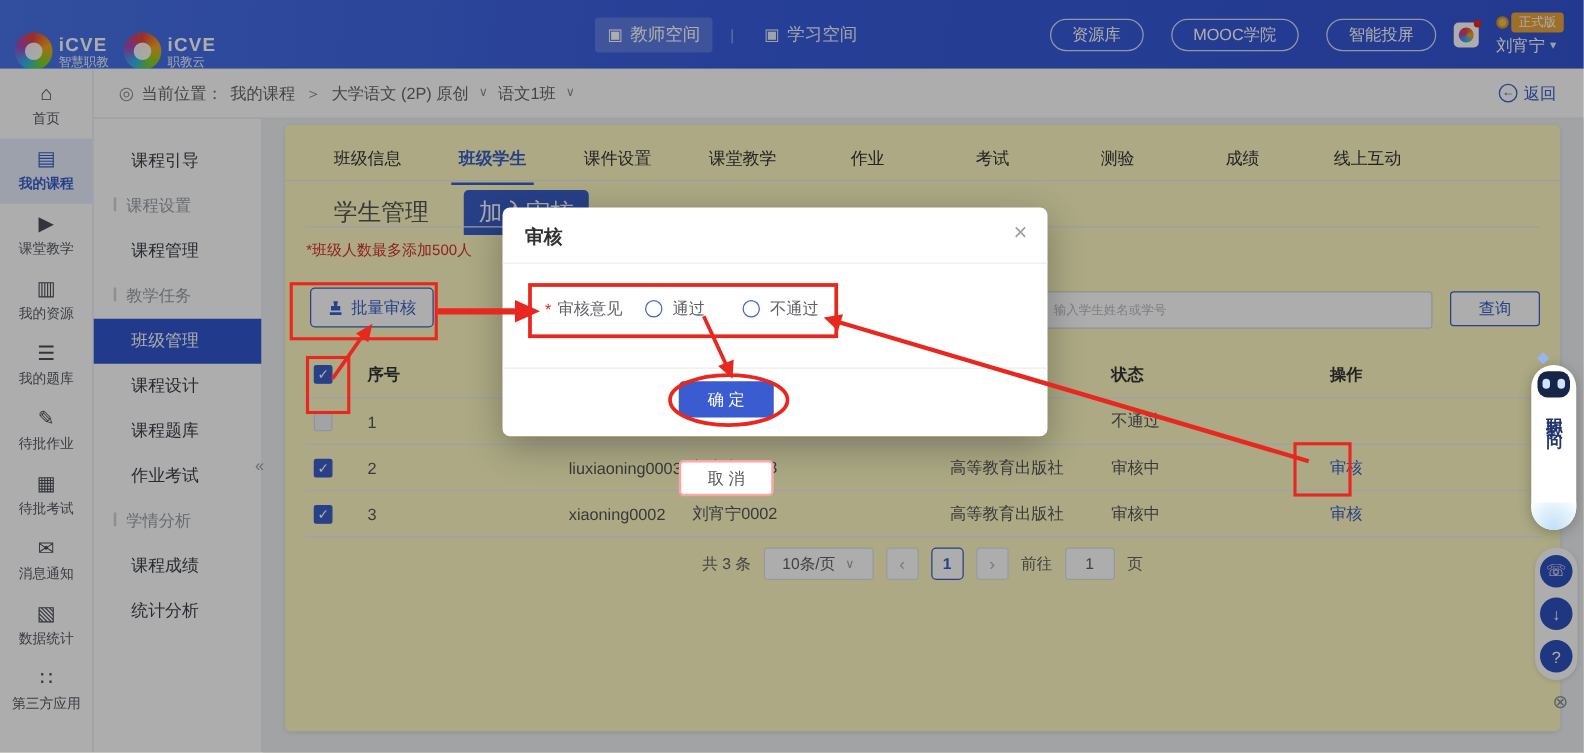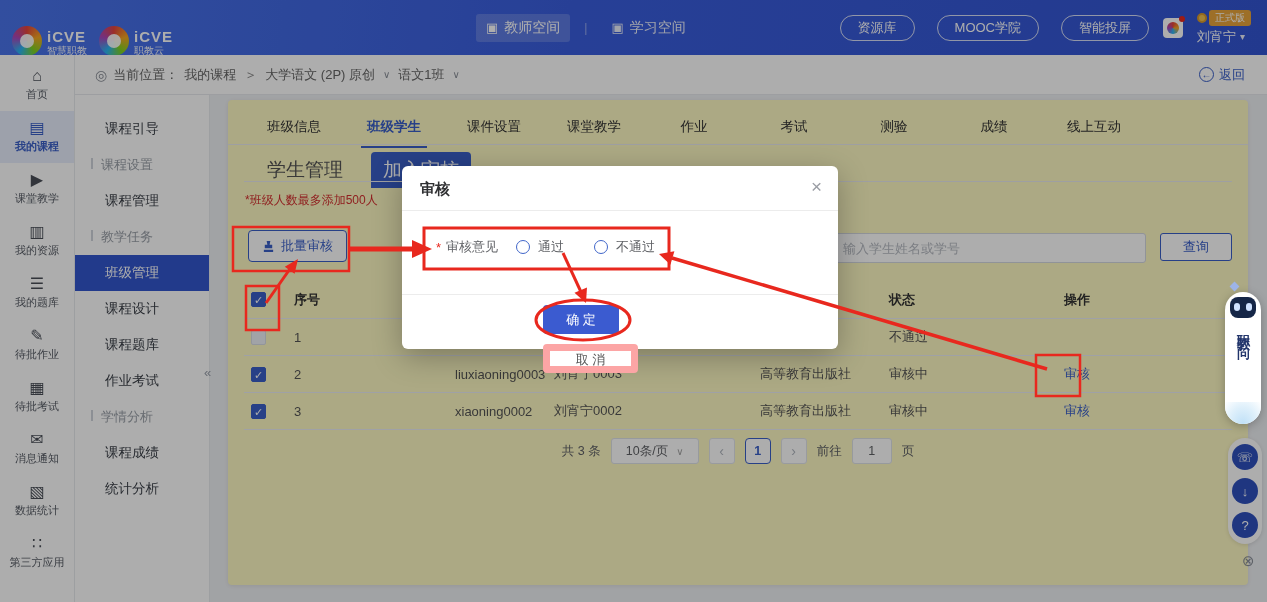--- a/index.html
+++ b/index.html
@@ -73,21 +73,21 @@
   .tabs-line { position:absolute; left:0; right:0; top:44px; border-bottom:1px solid #e9ebef; }
   .subtabs { position:absolute; left:27px; top:52px; display:flex; gap:16px; }
   .subtab { font-size:19px; color:#555; padding:5px 12px; cursor:pointer; border-radius:4px 4px 0 0; }
   .subtab.active { background:#3a5fc8; color:#fff; }
   .subtabs-line { position:absolute; left:16px; right:16px; top:81px; border-bottom:1px solid #e9ebef; }
   .notice { position:absolute; left:17px; top:92px; color:#d43030; font-size:12px; }
 
   .batch-btn { position:absolute; left:20px; top:130px; height:32px; padding:0 13px; border:1px solid #3a5fc8; color:#3a5fc8;
     background:#fff; border-radius:4px; font-size:13px; display:flex; align-items:center; gap:6px; cursor:pointer; font-family:inherit; }
   .search-input { position:absolute; left:604px; top:133px; width:314px; height:28px; border:1px solid #d5d9e0; border-radius:3px;
-    padding:14px 10px; font-size:13px; color:#333; font-family:inherit; }
+    padding:14px 10px; font-size:10px; color:#333; font-family:inherit; }
   .search-input::placeholder { color:#b6bac2; }
   .query-btn { position:absolute; left:932px; top:133px; width:72px; height:28px; border:1px solid #3a5fc8; color:#3a5fc8;
     background:#fff; border-radius:3px; font-size:13px; cursor:pointer; font-family:inherit; }
 
   
   .table { position:absolute; left:16px; top:181px; width:988px; }
   .trow, .thead { display:grid; grid-template-columns:40px 171px 99px 206px 119px 175px 1fr; align-items:center; border-bottom:1px solid #ebeef5; }
   .thead { height:38px; font-weight:600; color:#333; }
   .trow { height:37px; color:#555; }
   .cell-pad { padding-left:10px; }
@@ -125,21 +125,21 @@
   .modal-close { position:absolute; right:16px; top:10px; font-size:19px; color:#9b9ea5; cursor:pointer; }
   .modal-hline { position:absolute; left:0; right:0; top:44px; border-bottom:1px solid #ececec; }
   .modal-body { position:absolute; left:34px; top:72px; display:flex; align-items:center; gap:8px; font-size:13px; color:#606266; }
   .req { color:#e8281e; margin-right:-3px; }
   .radio-group { display:flex; align-items:center; gap:30px; margin-left:10px; }
   .radio-opt { display:flex; align-items:center; gap:8px; cursor:pointer; }
   .radio { width:14px; height:14px; border:1.5px solid #4166c9; border-radius:50%; background:#fff; }
   .modal-fline { position:absolute; left:0; right:0; top:128px; border-top:1px solid #ececec; }
   .modal-footer { position:absolute; left:141px; top:139px; display:flex; gap:10px;flex-direction:column; }
   .ok-btn { width:76px; height:29px; background:#3b5bd0; color:#fff; border:none; border-radius:4px; font-size:13px; cursor:pointer; font-family:inherit; }
-  .cancel-btn { width:95px; height:29px; background:#fff; color:#555; border:7px solid #fca5a5; border-radius:4px; font-size:13px; cursor:pointer; font-family:inherit; }
+  .cancel-btn { width:76px; height:29px; background:#fff; color:#555; border:2px solid #fca5a5; border-radius:4px; font-size:13px; cursor:pointer; font-family:inherit;margin-top:24px; }
 
   
   .assistant { position:absolute; left:1225px; top:292px; width:36px; height:132px; background:#fff; border-radius:18px;
     box-shadow:0 2px 10px rgba(0,0,0,.25); z-index:70; display:flex; flex-direction:column; align-items:center; padding-top:5px; }
   .assistant::before { content:""; position:absolute; top:-9px; left:6px; width:7px; height:7px; background:#9db4e8; transform:rotate(45deg); }
   .assistant::after { content:""; position:absolute; bottom:0; left:0; right:0; height:22px; border-radius:0 0 18px 18px;
     background:radial-gradient(ellipse at 50% 100%, #bfe0f7 0%, #dff0fb 55%, #fff 100%); }
   .robot { width:26px; height:21px; background:#152647; border-radius:8px; position:relative; flex:none; }
   .robot::before, .robot::after { content:""; position:absolute; top:6px; width:6px; height:8px; border-radius:3px; background:#cfe2ff; }
   .robot::before { left:4px; } .robot::after { right:4px; }

